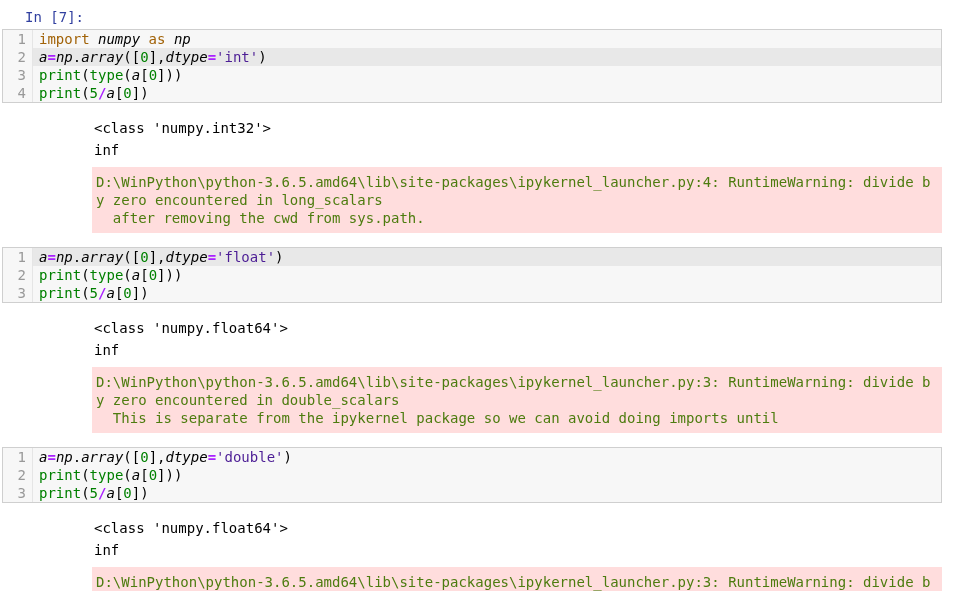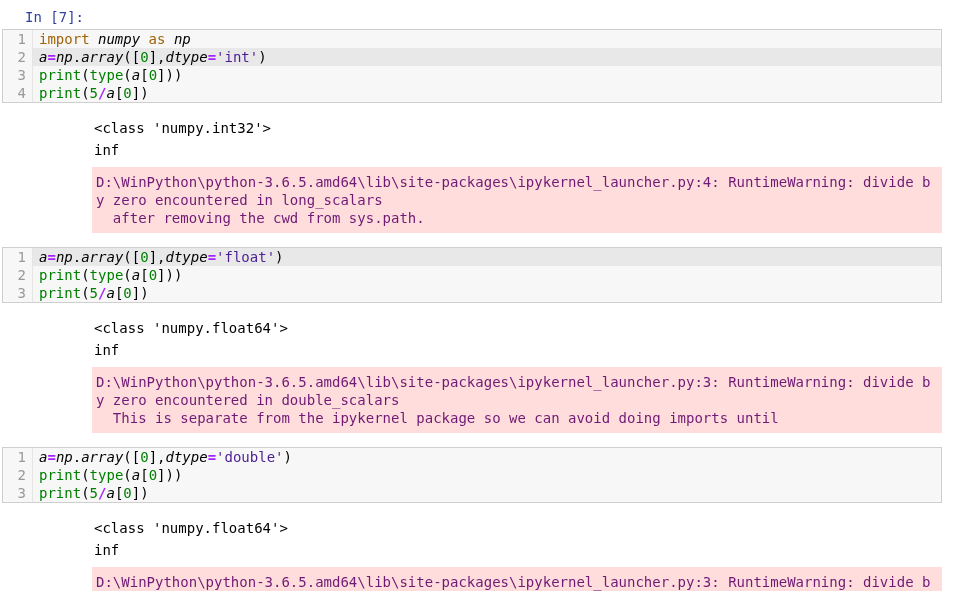--- a/index.html
+++ b/index.html
@@ -61,21 +61,21 @@
     line-height: 22px;
     color: #000;
   }
   .stderr {
     background: #fdd;
     font-family: "Consolas", "DejaVu Sans Mono", monospace;
     font-size: 14px;
     white-space: pre-wrap;
     padding: 6px 4px;
     line-height: 18px;
-    color: #701a75;
+    color: #4d7c0f;
     word-break: break-all;
   }
   .out-row { display: flex; margin-bottom: 0; }
   .out-prompt-spacer { width: 90px; min-width: 90px; }
   .out-content { flex: 1; padding-right: 10px;}
   
   .kw { color: #a16207; font-weight: normal; }
   .nm { color: #000; font-style: italic; }
   .op { color: #AA22FF; font-weight: bold; }  
   .nnum { color: #008000; } 

